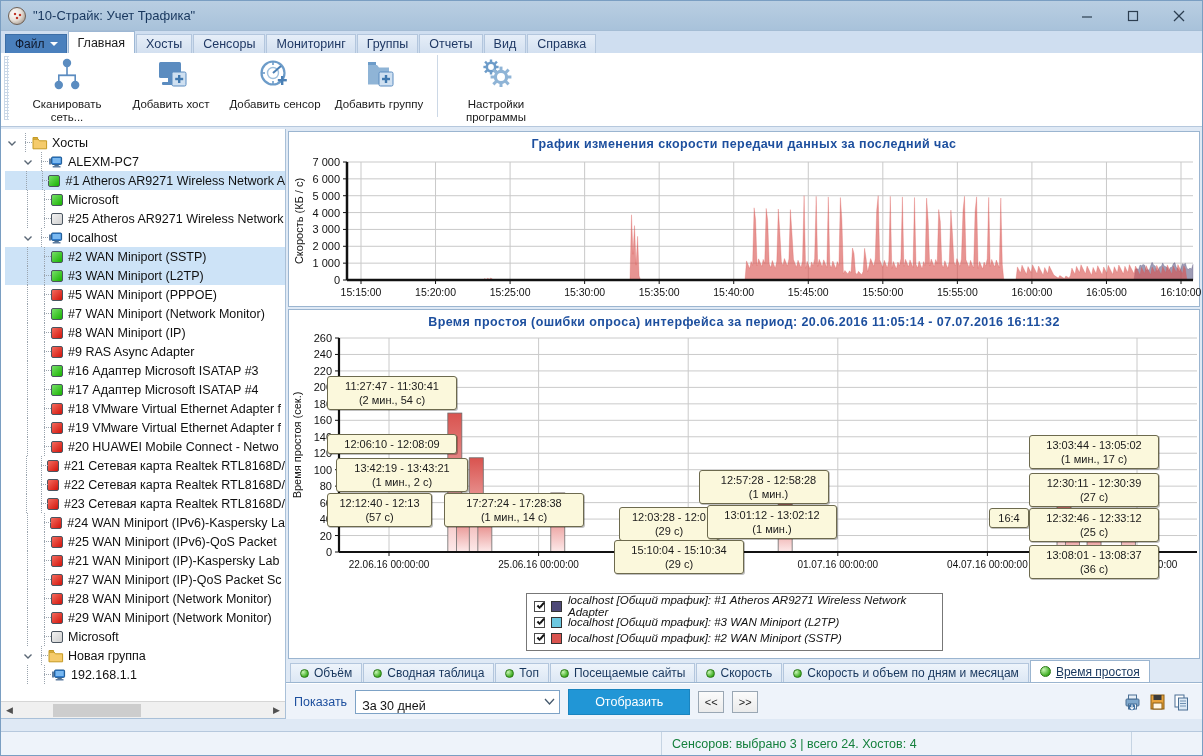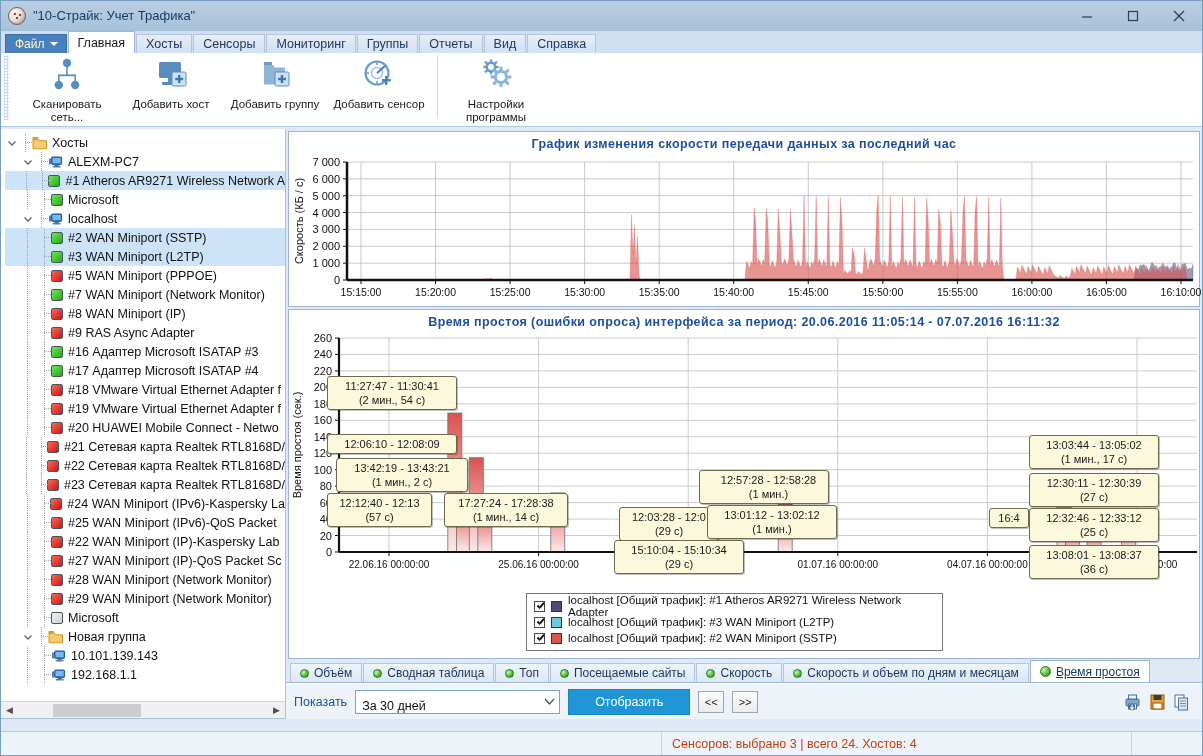--- a/index.html
+++ b/index.html
@@ -44,21 +44,21 @@
     color:#2c3e50;
   }
   .win-btn svg{display:block;}
 
   
   .ribbon-tabs {
     height:22px; display:flex; align-items:flex-end; padding-left:4px;
     background:#cfdef0; position:relative;
   }
   .file-btn {
-    background:#4a80bd; color:#fef9c3; height:19px; padding:0 8px 0 9px;
+    background:#4a80bd; color:#0f172a; height:19px; padding:0 8px 0 9px;
     display:flex;align-items:center;gap:5px; font-size:12px;
     border:1px solid #3d6ea6; border-bottom:none;
   }
   .file-btn .caret { width:0;height:0;border-left:4px solid transparent;border-right:4px solid transparent;border-top:4px solid #fff; }
   .rtab {
     height:19px; padding:0 9px; display:flex;align-items:center;
     font-size:12.5px; color:#1f3864; border:1px solid #b3c6dd; border-bottom:none;
     background:linear-gradient(#e6eef8,#d3e0f0); margin-left:1px;
   }
   .rtab.active {
@@ -174,32 +174,32 @@
     border:1px solid #9aa7b4;display:flex;align-items:center;justify-content:center;
     font-size:11px;color:#222;padding:0 4px;
   }
   .ctl-icons{margin-left:auto;display:flex;gap:7px;align-items:center;padding-right:4px;}
 
   
   .statusbar{
     position:absolute;left:0;right:0;bottom:0;height:24px;
     background:#eef3fa;border-top:1px solid #b6c8dd;display:flex;align-items:center;
   }
-  .st-cell{height:17px;display:flex;align-items:center;padding:0 10px;font-size:12.5px;color:#c2410c;}
+  .st-cell{height:17px;display:flex;align-items:center;padding:0 10px;font-size:12.5px;color:#15803d;}
   .st-sep{width:1px;height:24px;background:#c6d4e3;}
   .callout{
     position:absolute;background:#fbf8dc;border:1px solid #6d6a4e;border-radius:3px;
     font-size:11px;color:#1a1a1a;text-align:center;line-height:14px;
     padding:2px 6px; box-shadow:1px 1px 0 rgba(0,0,0,.25);
   }
   .legendbox{
     position:absolute;background:#fff;border:1px solid #777;padding:4px 7px;
     font-size:11.5px;color:#111;
   }
-  .legrow{display:flex;align-items:center;gap:6px;height:16px;}
+  .legrow{display:flex;align-items:center;gap:6px;height:16px;font-style:italic;}
   .chk{width:11px;height:11px;border:1px solid #4b4b4b;background:#fff;position:relative;flex:0 0 auto;}
   .chk::after{content:"";position:absolute;left:2px;top:4px;width:4px;height:1.5px;background:#111;transform:rotate(45deg);}
   .chk::before{content:"";position:absolute;left:4px;top:2px;width:6px;height:1.5px;background:#111;transform:rotate(-50deg);}
   .swatch{width:11px;height:11px;border:1px solid #333;flex:0 0 auto;}
 </style>
 </head>
 <body>
 
 <div class="app">
 
@@ -280,41 +280,41 @@
         <rect x="11" y="26" width="16" height="3" rx="1" fill="#5b8cc0"></rect>
         <rect x="21" y="16" width="14" height="14" rx="1.5" fill="#cfe0f1" stroke="#5b8cc0"></rect>
         <rect x="27" y="19" width="2.4" height="8" fill="#3f77ae"></rect>
         <rect x="24.2" y="21.8" width="8" height="2.4" fill="#3f77ae"></rect>
       </svg>
       <span class="lbl">Добавить хост</span>
     </div>
 
     <div class="rb-item">
       <svg class="ic" viewBox="0 0 40 38">
-        <path d="M9 9 h9 l2 2.5 h10 v17 h-21 z" fill="#8fb4d6"></path>
-        <rect x="9" y="6" width="8" height="3" fill="#6d9cc9"></rect>
-        <rect x="20" y="16" width="14" height="14" rx="1.5" fill="#cfe0f1" stroke="#5b8cc0"></rect>
-        <rect x="25.8" y="19" width="2.4" height="8" fill="#3f77ae"></rect>
-        <rect x="23" y="21.8" width="8" height="2.4" fill="#3f77ae"></rect>
-      </svg>
-      <span class="lbl">Добавить группу</span>
-    </div>
-
-    <div class="rb-item">
-      <svg class="ic" viewBox="0 0 40 38">
         <circle cx="18" cy="17" r="11.5" fill="none" stroke="#6d9cc9" stroke-width="2.2"></circle>
         <circle cx="18" cy="17" r="5.5" fill="none" stroke="#9fc0dd" stroke-width="1.4"></circle>
         <line x1="18" y1="17" x2="26" y2="10" stroke="#4a7fb5" stroke-width="2"></line>
         <line x1="18" y1="5.6" x2="18" y2="9" stroke="#6d9cc9" stroke-width="1.6"></line>
         <line x1="18" y1="25" x2="18" y2="28.4" stroke="#6d9cc9" stroke-width="1.6"></line>
         <line x1="6.6" y1="17" x2="10" y2="17" stroke="#6d9cc9" stroke-width="1.6"></line>
         <rect x="26" y="20" width="2.4" height="9" fill="#4a7fb5"></rect>
         <rect x="22.8" y="23" width="9" height="2.4" fill="#4a7fb5"></rect>
       </svg>
       <span class="lbl">Добавить сенсор</span>
+    </div>
+
+    <div class="rb-item">
+      <svg class="ic" viewBox="0 0 40 38">
+        <path d="M9 9 h9 l2 2.5 h10 v17 h-21 z" fill="#8fb4d6"></path>
+        <rect x="9" y="6" width="8" height="3" fill="#6d9cc9"></rect>
+        <rect x="20" y="16" width="14" height="14" rx="1.5" fill="#cfe0f1" stroke="#5b8cc0"></rect>
+        <rect x="25.8" y="19" width="2.4" height="8" fill="#3f77ae"></rect>
+        <rect x="23" y="21.8" width="8" height="2.4" fill="#3f77ae"></rect>
+      </svg>
+      <span class="lbl">Добавить группу</span>
     </div>
 
     <div class="rb-sep"></div>
 
     <div class="rb-item">
       <svg class="ic" viewBox="0 0 40 38">
         <g fill="none" stroke="#6d9cc9" stroke-width="2.6">
           <circle cx="15" cy="11" r="4.2"></circle>
         </g>
         <g fill="#6d9cc9">
@@ -393,20 +393,28 @@
           <div class="trow">
             <span class="ind" style="width:16px"></span>
             <span class="vline"></span>
             <span class="ind" style="width:4px"></span>
             <span class="dots elbow"></span>
             <span class="led green"></span>
             <span>Microsoft</span>
           </div>
           <div class="trow">
             <span class="ind" style="width:16px"></span>
+            <span class="vline"></span>
+            <span class="ind" style="width:4px"></span>
+            <span class="dots elbow"></span>
+            <span class="led gray"></span>
+            <span>#25 Atheros AR9271 Wireless Network</span>
+          </div>
+          <div class="trow">
+            <span class="ind" style="width:16px"></span>
             <span class="exp">
               <svg width="10" height="10" viewBox="0 0 10 10">
                 <path d="M1.5 3.5 L5 7 L8.5 3.5" fill="none" stroke="#5a6775" stroke-width="1.4"></path>
               </svg>
             </span>
             <span class="dots elbow"></span>
             <svg class="t-ico" viewBox="0 0 16 14">
               <rect x="1" y="3.5" width="2" height="6" fill="#5e7da0"></rect>
               <rect x="3.6" y="2" width="10" height="7.4" rx="1" fill="#2f7fd6" stroke="#1d588f"></rect>
               <rect x="4.6" y="3" width="8" height="5" fill="#79b8f0"></rect>
@@ -542,21 +550,21 @@
             <span class="dots elbow"></span>
             <span class="led red"></span>
             <span>#25 WAN Miniport (IPv6)-QoS Packet</span>
           </div>
           <div class="trow">
             <span class="ind" style="width:16px"></span>
             <span class="vline"></span>
             <span class="ind" style="width:4px"></span>
             <span class="dots elbow"></span>
             <span class="led red"></span>
-            <span>#22 WAN Miniport (IP)-Kaspersky Lab</span>
+            <span>#21 WAN Miniport (IP)-Kaspersky Lab</span>
           </div>
           <div class="trow">
             <span class="ind" style="width:16px"></span>
             <span class="vline"></span>
             <span class="ind" style="width:4px"></span>
             <span class="dots elbow"></span>
             <span class="led red"></span>
             <span>#27 WAN Miniport (IP)-QoS Packet Sc</span>
           </div>
           <div class="trow">
@@ -589,34 +597,20 @@
               <svg width="10" height="10" viewBox="0 0 10 10">
                 <path d="M1.5 3.5 L5 7 L8.5 3.5" fill="none" stroke="#5a6775" stroke-width="1.4"></path>
               </svg>
             </span>
             <span class="dots elbow"></span>
             <svg class="t-ico" viewBox="0 0 16 14">
               <path d="M1 3 h5 l1.4 1.8 h7.2 v8 h-13.6 z" fill="#f5cb6b" stroke="#c59a22"></path>
               <path d="M1 1.5 h4.6 v1.5 h-4.6z" fill="#e8bb55" stroke="#c59a22"></path>
             </svg>
             <span>Новая группа</span>
-          </div>
-          <div class="trow">
-            <span class="ind" style="width:16px"></span>
-            <span class="vline"></span>
-            <span class="ind" style="width:4px"></span>
-            <span class="dots elbow"></span>
-            <svg class="t-ico" viewBox="0 0 16 14">
-              <rect x="1" y="3.5" width="2" height="6" fill="#5e7da0"></rect>
-              <rect x="3.6" y="2" width="10" height="7.4" rx="1" fill="#2f7fd6" stroke="#1d588f"></rect>
-              <rect x="4.6" y="3" width="8" height="5" fill="#79b8f0"></rect>
-              <rect x="6.4" y="9.6" width="4.4" height="1.4" fill="#4a6f94"></rect>
-              <rect x="4.6" y="11" width="8" height="1.6" rx=".6" fill="#5e7da0"></rect>
-            </svg>
-            <span>10.101.139.143</span>
           </div>
           <div class="trow">
             <span class="ind" style="width:16px"></span>
             <span class="vline"></span>
             <span class="ind" style="width:4px"></span>
             <span class="dots elbow"></span>
             <svg class="t-ico" viewBox="0 0 16 14">
               <rect x="1" y="3.5" width="2" height="6" fill="#5e7da0"></rect>
               <rect x="3.6" y="2" width="10" height="7.4" rx="1" fill="#2f7fd6" stroke="#1d588f"></rect>
               <rect x="4.6" y="3" width="8" height="5" fill="#79b8f0"></rect>
@@ -802,21 +796,21 @@
                 <div>12:06:10 - 12:08:09</div>
               </div>
               <div class="callout" style="left:47px;top:128px;width:132px;">
                 <div>13:42:19 - 13:43:21</div>
                 <div>(1 мин., 2 с)</div>
               </div>
               <div class="callout" style="left:38px;top:163px;width:105px;">
                 <div>12:12:40 - 12:13</div>
                 <div>(57 с)</div>
               </div>
-              <div class="callout" style="left:155px;top:163px;width:124px;">
+              <div class="callout" style="left:155px;top:163px;width:140px;">
                 <div>17:27:24 - 17:28:38</div>
                 <div>(1 мин., 14 с)</div>
               </div>
               <div class="callout" style="left:410px;top:140px;width:130px;padding-left:15px;">
                 <div>12:57:28 - 12:58:28</div>
                 <div>(1 мин.)</div>
               </div>
               <div class="callout" style="left:330px;top:177px;width:100px;">
                 <div>12:03:28 - 12:0</div>
                 <div>(29 с)</div>

